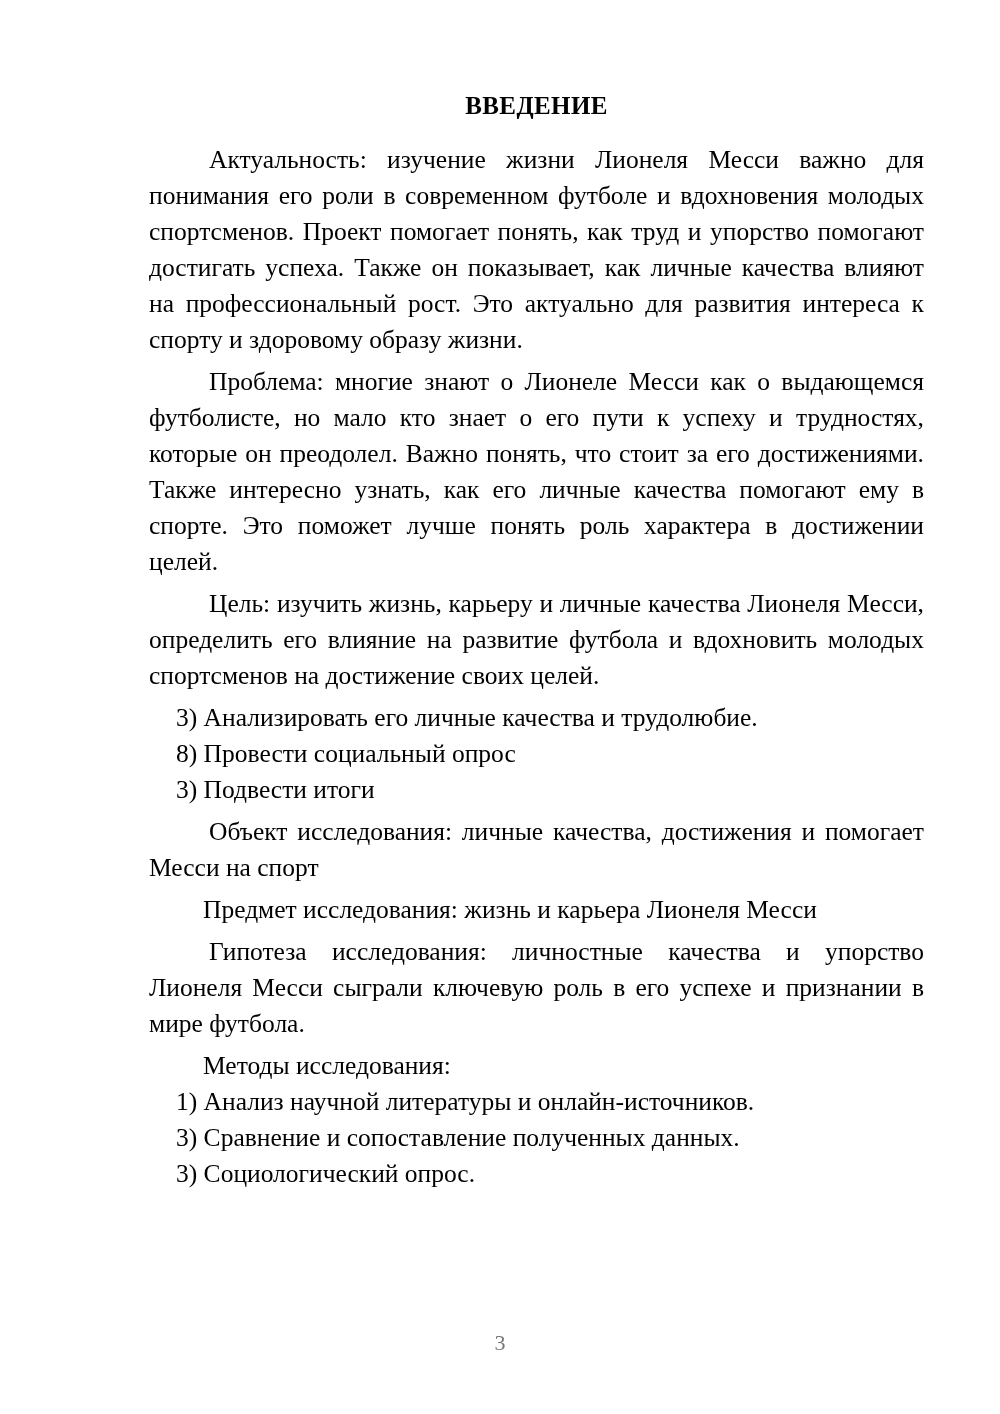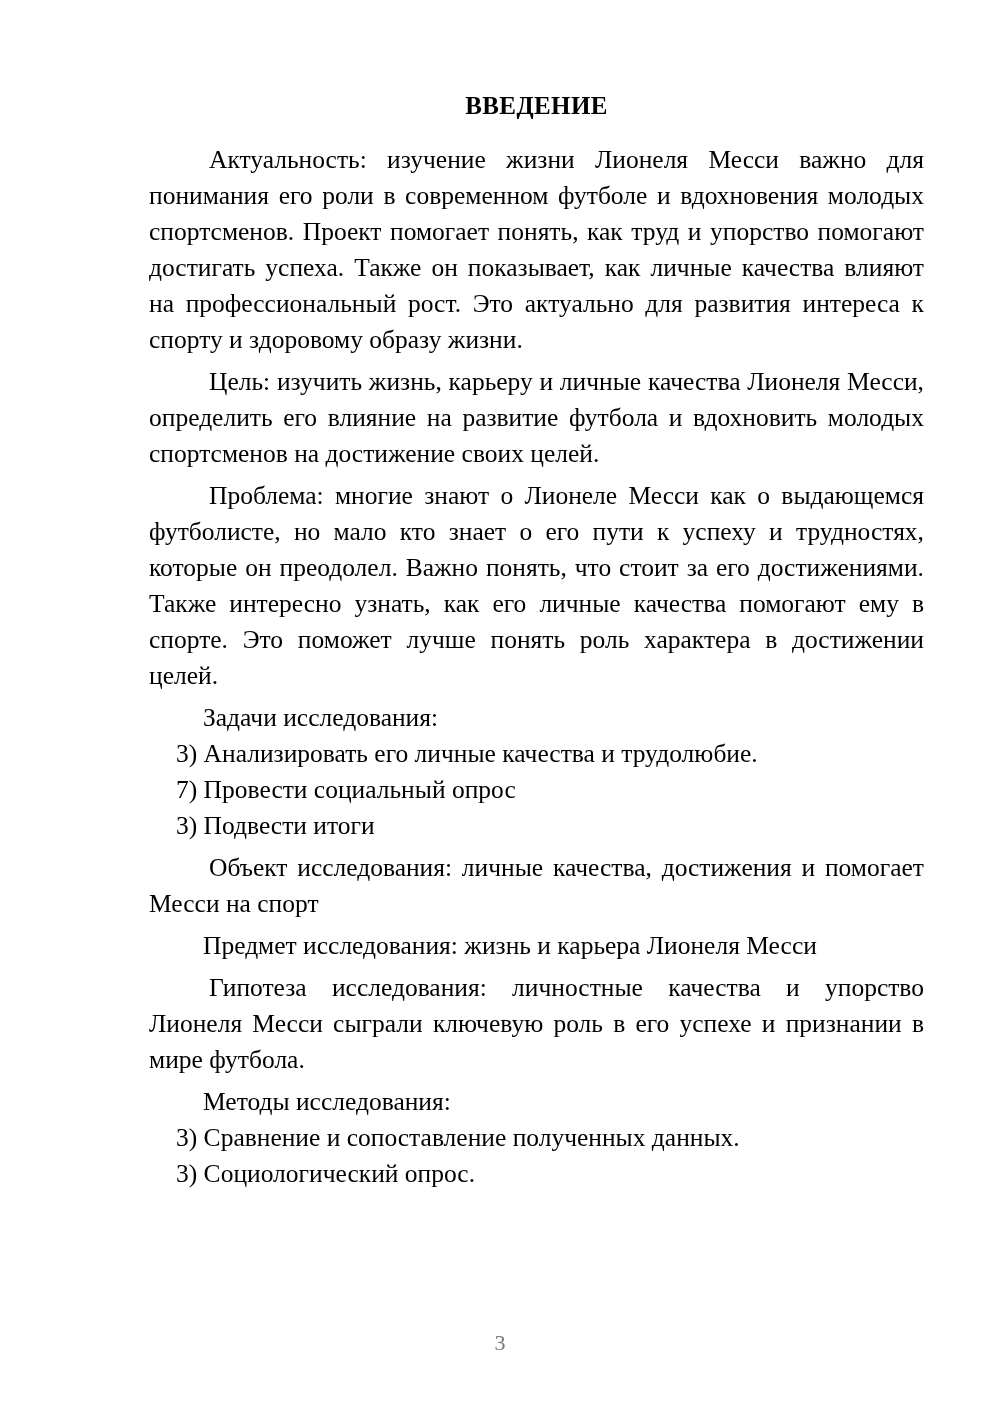--- a/index.html
+++ b/index.html
@@ -70,30 +70,30 @@
 </head>
 <body>
 
 <div class="page">
 
   <div class="content">
     <h1 class="doc-title">ВВЕДЕНИЕ</h1>
 
     <div id="blocks">
         <p class="para">Актуальность: изучение жизни Лионеля Месси важно для понимания его роли в современном футболе и вдохновения молодых спортсменов. Проект помогает понять, как труд и упорство помогают достигать успеха. Также он показывает, как личные качества влияют на профессиональный рост. Это актуально для развития интереса к спорту и здоровому образу жизни.</p>
+        <p class="para">Проблема: многие знают о Лионеле Месси как о выдающемся футболисте, но мало кто знает о его пути к успеху и трудностях, которые он преодолел. Важно понять, что стоит за его достижениями. Также интересно узнать, как его личные качества помогают ему в спорте. Это поможет лучше понять роль характера в достижении целей.</p>
         <p class="para">Цель: изучить жизнь, карьеру и личные качества Лионеля Месси, определить его влияние на развитие футбола и вдохновить молодых спортсменов на достижение своих целей.</p>
-        <p class="para">Проблема: многие знают о Лионеле Месси как о выдающемся футболисте, но мало кто знает о его пути к успеху и трудностях, которые он преодолел. Важно понять, что стоит за его достижениями. Также интересно узнать, как его личные качества помогают ему в спорте. Это поможет лучше понять роль характера в достижении целей.</p>
-        <p class="para-left">Задачи исследования:</p>
         <p class="list-item">3) Анализировать его личные качества и трудолюбие.</p>
-        <p class="list-item">7) Провести социальный опрос</p>
+        <p class="list-item">8) Провести социальный опрос</p>
         <p class="list-item">3) Подвести итоги</p>
         <p class="para">Объект исследования: личные качества, достижения и помогает Месси на спорт</p>
         <p class="para-left">Предмет исследования: жизнь и карьера Лионеля Месси</p>
         <p class="para">Гипотеза исследования: личностные качества и упорство Лионеля Месси сыграли ключевую роль в его успехе и признании в мире футбола.</p>
         <p class="para-left">Методы исследования:</p>
+        <p class="list-item">1) Анализ научной литературы и онлайн-источников.</p>
         <p class="list-item">3) Сравнение и сопоставление полученных данных.</p>
         <p class="list-item">3) Социологический опрос.</p>
       </div>
   </div>
 
   <div class="page-number">3</div>
 
 </div>
 
 </body></html>

